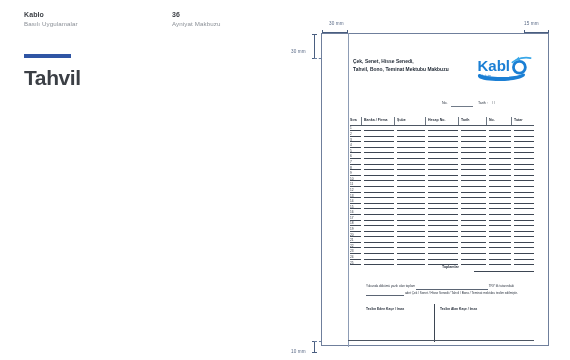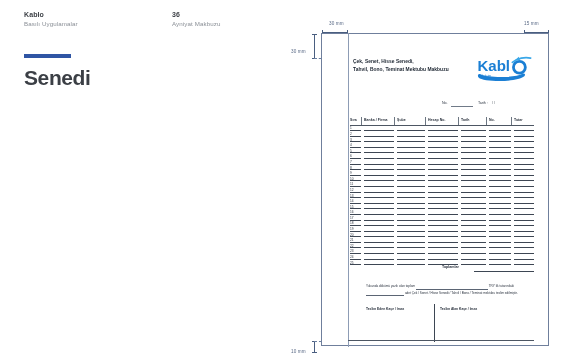--- a/index.html
+++ b/index.html
@@ -183,21 +183,21 @@
   </div>
 
   <div class="meta-block" id="page-meta">
     <div class="meta-title">36</div>
     <div class="meta-sub">Ayniyat Makbuzu</div>
   </div>
 
   <div id="accent-rule"></div>
 
   <div id="doc-heading">
-    <span>Senedi</span>
+    <span>Tahvil</span>
   </div>
 
   <div class="dim-label" style="left:329px; top:21px;">30 mm</div>
   <div class="dim-line-h" style="left:322px; top:32px; width:26px;"></div>
   <div class="dim-cap-v" style="left:322px; top:30px;"></div>
   <div class="dim-cap-v" style="left:347px; top:30px;"></div>
 
   <div class="dim-label" style="left:291px; top:49px;">30 mm</div>
   <div class="dim-line-v" style="left:314px; top:34px; height:25px;"></div>
   <div class="dim-cap-h" style="left:312px; top:34px;"></div>

